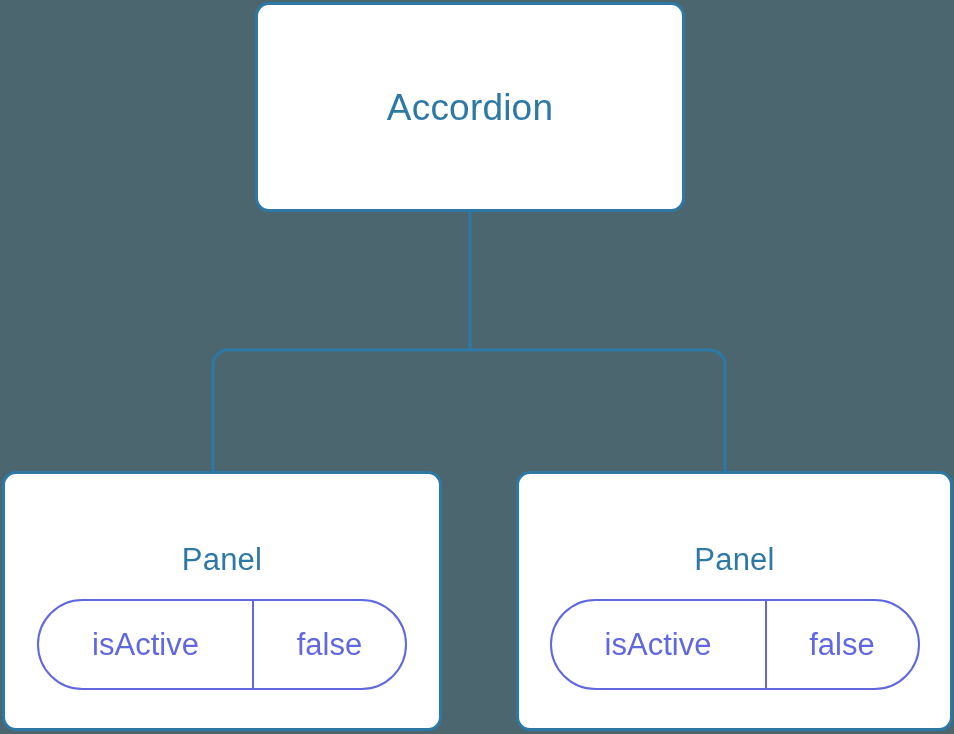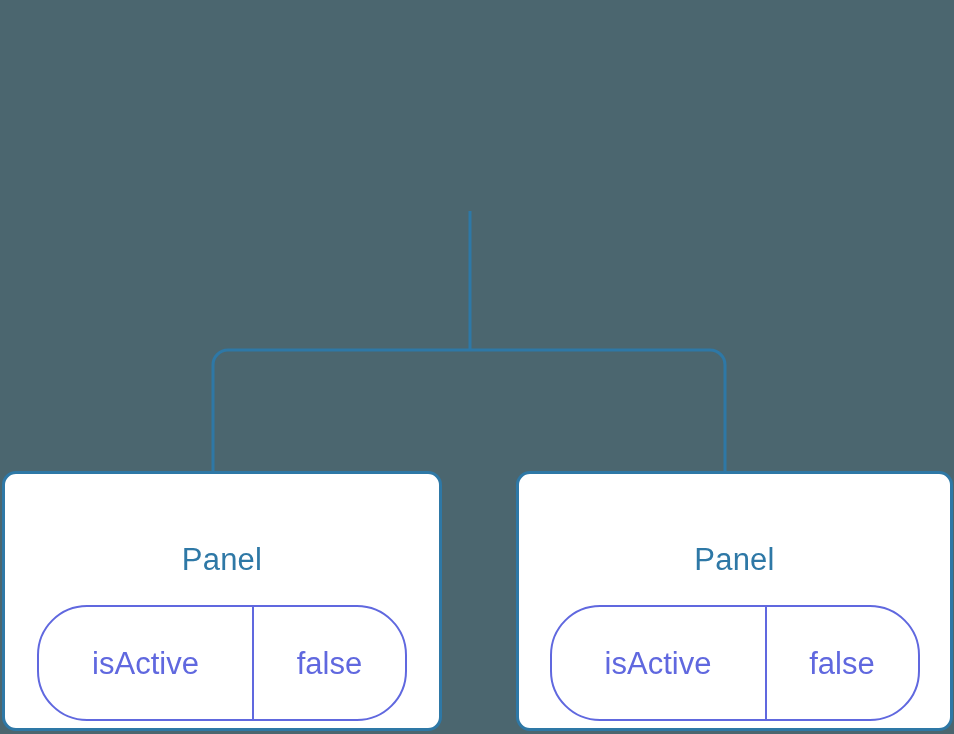--- a/index.html
+++ b/index.html
@@ -83,22 +83,22 @@
   }
   .panel-node .node-title {
     font-size: 31px;
     line-height: 1;
     margin-top: 70px;
   }
 
   
   .prop-pill {
     box-sizing: border-box;
-    margin-top: 30px;
-    height: 116px;
+    margin-top: 24px;
+    height: 91px;
     border: 2px solid #6068df;
     border-radius: 50px;
     display: flex;
     align-items: stretch;
     background: transparent;
     justify-content: center;
   }
   #node-panel-left .prop-pill { width: 370px; }
   #node-panel-right .prop-pill { width: 370px; }
 
@@ -126,20 +126,23 @@
 <div id="diagram-canvas">
 
   <svg id="connectors" viewBox="0 0 954 734" width="954" height="734" fill="none" xmlns="http://www.w3.org/2000/svg">
 
     <path d="M 470 211 L 470 350" stroke="#2e78a6" stroke-width="3" fill="none"></path>
 
     <path d="M 470 350 L 228 350 A 15 15 0 0 0 213 365 L 213 473" stroke="#2e78a6" stroke-width="3" fill="none" stroke-linecap="butt"></path>
     <path d="M 470 350 L 710 350 A 15 15 0 0 1 725 365 L 725 473" stroke="#2e78a6" stroke-width="3" fill="none" stroke-linecap="butt"></path>
   </svg>
 
+  <div class="node-box" id="node-root">
+    <div class="node-title">Accordion</div>
+  </div>
 
   <div class="node-box panel-node" id="node-panel-left">
     <div class="node-title">Panel</div>
     <div class="prop-pill">
       <div class="prop-key">isActive</div>
       <div class="prop-value">false</div>
     </div>
   </div>
 
   <div class="node-box panel-node" id="node-panel-right">

